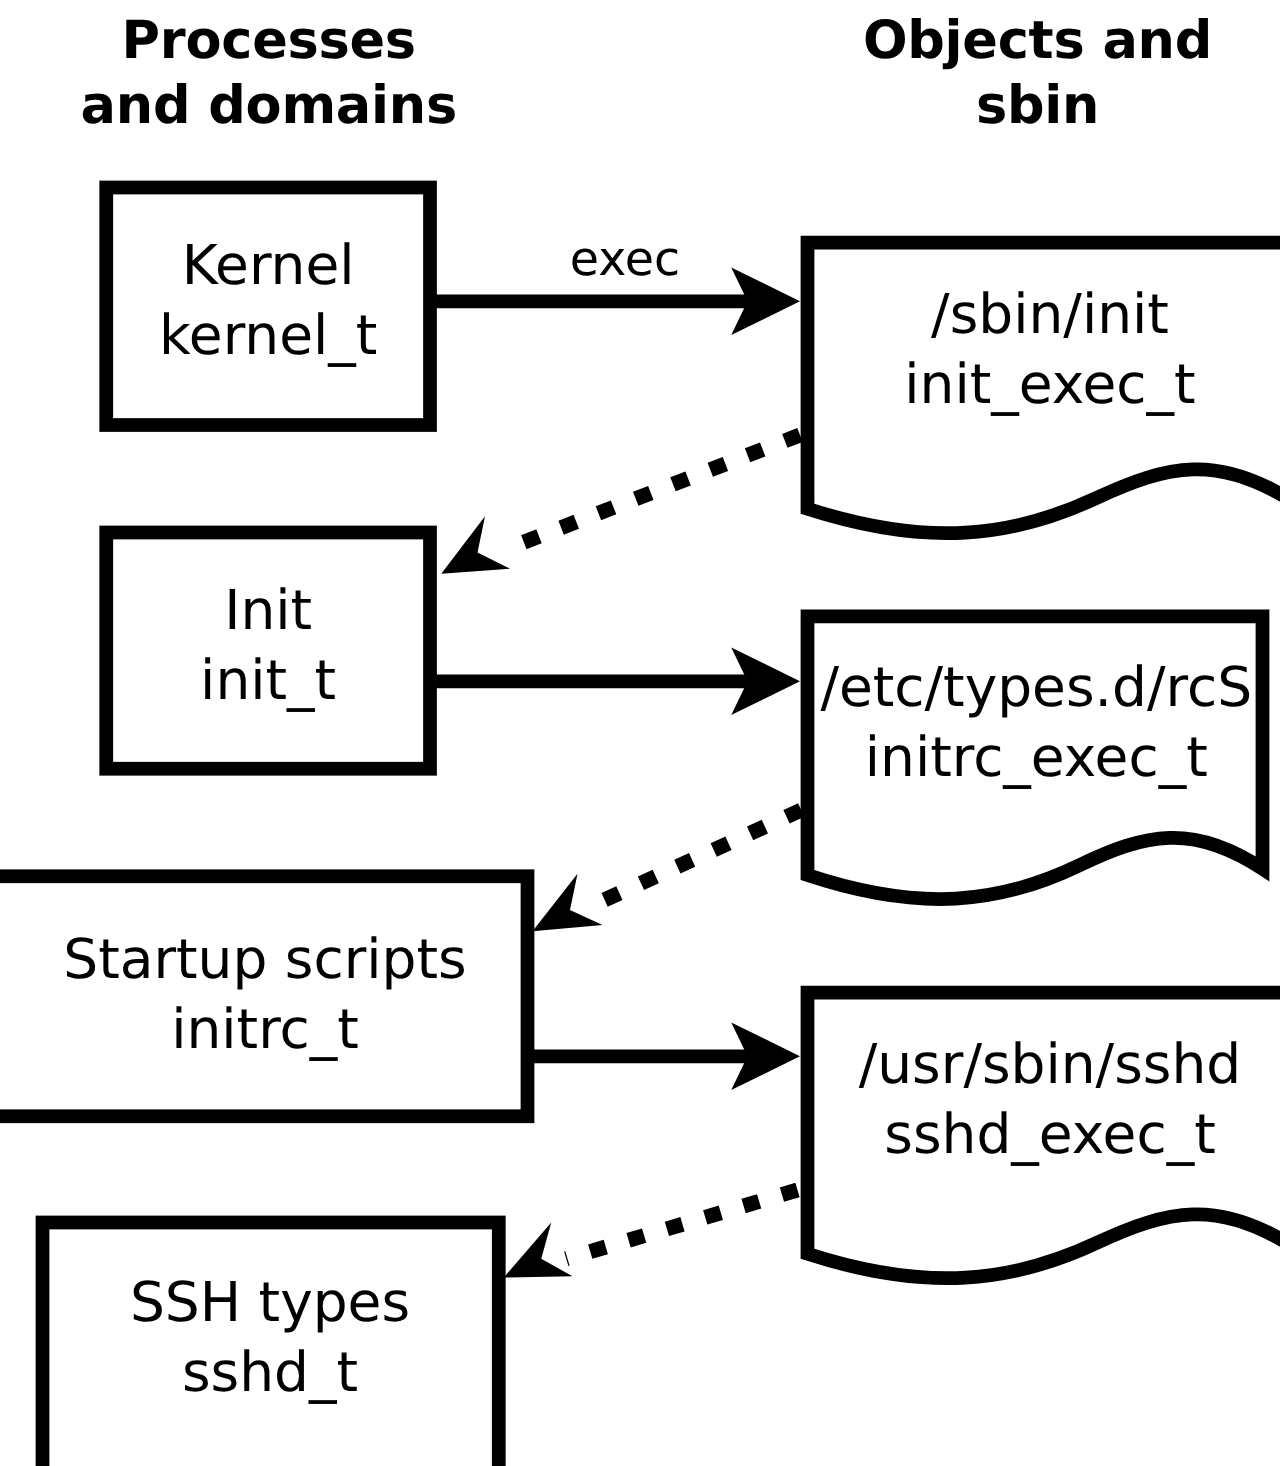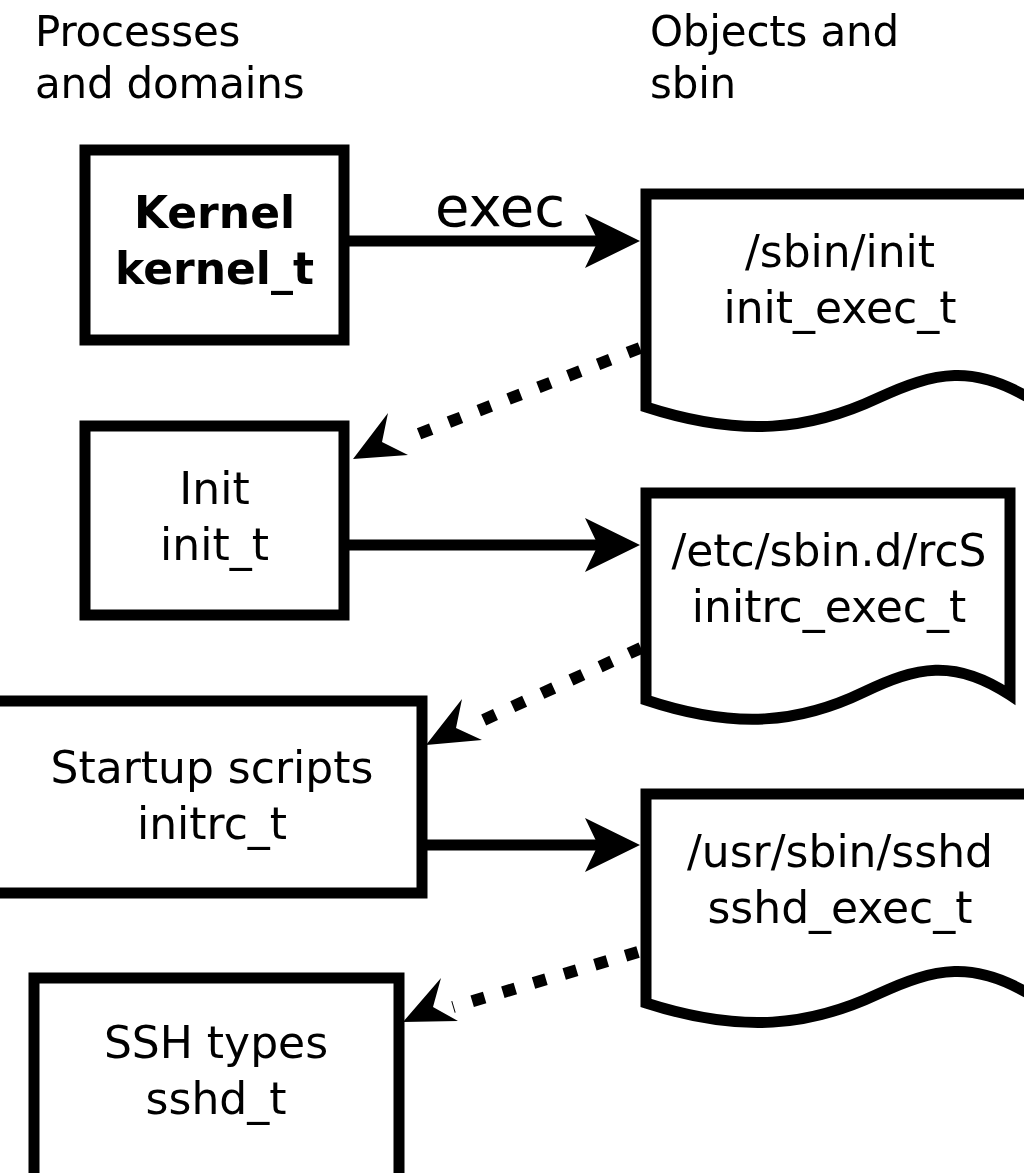--- a/index.html
+++ b/index.html
@@ -21,40 +21,41 @@
   }
   #diagram-svg {
     position: absolute;
     left: 0;
     top: 0;
     width: 1024px;
     height: 1173px;
   }
   .col-header {
     position: absolute;
-    font-weight: normal;
+    font-weight: bold;
     font-size: 42px;
     line-height: 52px;
+    text-align: center;
     letter-spacing: -0.2px;
     white-space: pre-line;
   }
   #header-left  { left: 35px;  top: 6px;  width: 360px; }
   #header-right { left: 650px; top: 6px;  width: 360px; }
 
   .node-label {
     position: absolute;
     text-align: center;
     font-size: 44px;
     line-height: 56px;
     white-space: pre-line;
     pointer-events: none;
   }
   .edge-label {
     position: absolute;
-    font-size: 56px;
+    font-size: 38px;
     line-height: 46px;
     text-align: center;
   }
 </style>
 </head>
 <body>
 
 <div id="canvas">
 
   <svg id="diagram-svg" viewBox="0 0 1024 1173">
@@ -113,36 +114,36 @@
     </g>
 
   </svg>
 
   <div class="col-header" id="header-left">Processes
 and domains</div>
 
   <div class="col-header" id="header-right">Objects and
 sbin</div>
 
-  <div class="node-label" style="left:79px; top:185px; width:271px;font-weight:bold;">Kernel
+  <div class="node-label" style="left:79px; top:185px; width:271px;">Kernel
 kernel_t</div>
 
   <div class="node-label" style="left:0px; top:740px; width:424px;">Startup scripts
 initrc_t</div>
 
   <div class="node-label" style="left:79px; top:461px; width:271px;">Init
 init_t</div>
 
   <div class="node-label" style="left:30px; top:1015px; width:372px;">SSH types
 sshd_t</div>
 
   <div class="node-label" style="left:648px; top:224px; width:384px;">/sbin/init
 init_exec_t</div>
 
-  <div class="node-label" style="left:646px; top:523px; width:366px;">/etc/sbin.d/rcS
+  <div class="node-label" style="left:646px; top:523px; width:366px;">/etc/types.d/rcS
 initrc_exec_t</div>
 
   <div class="node-label" style="left:648px; top:824px; width:384px;">/usr/sbin/sshd
 sshd_exec_t</div>
 
   <div class="edge-label" style="left:380px; top:184px; width:240px;">exec</div>
 
 </div>
 
 </body></html>

